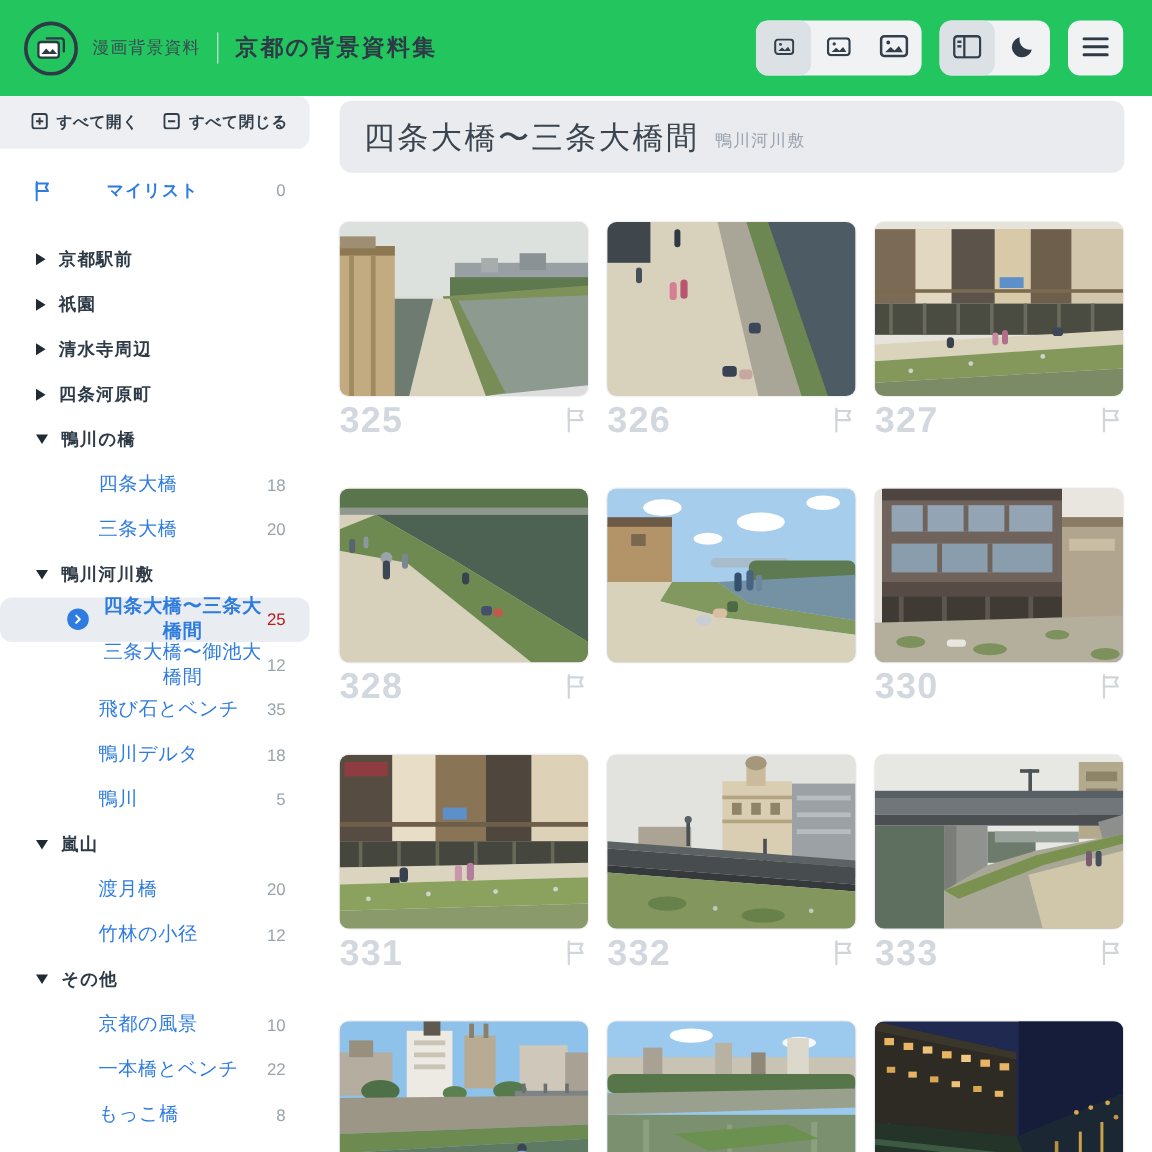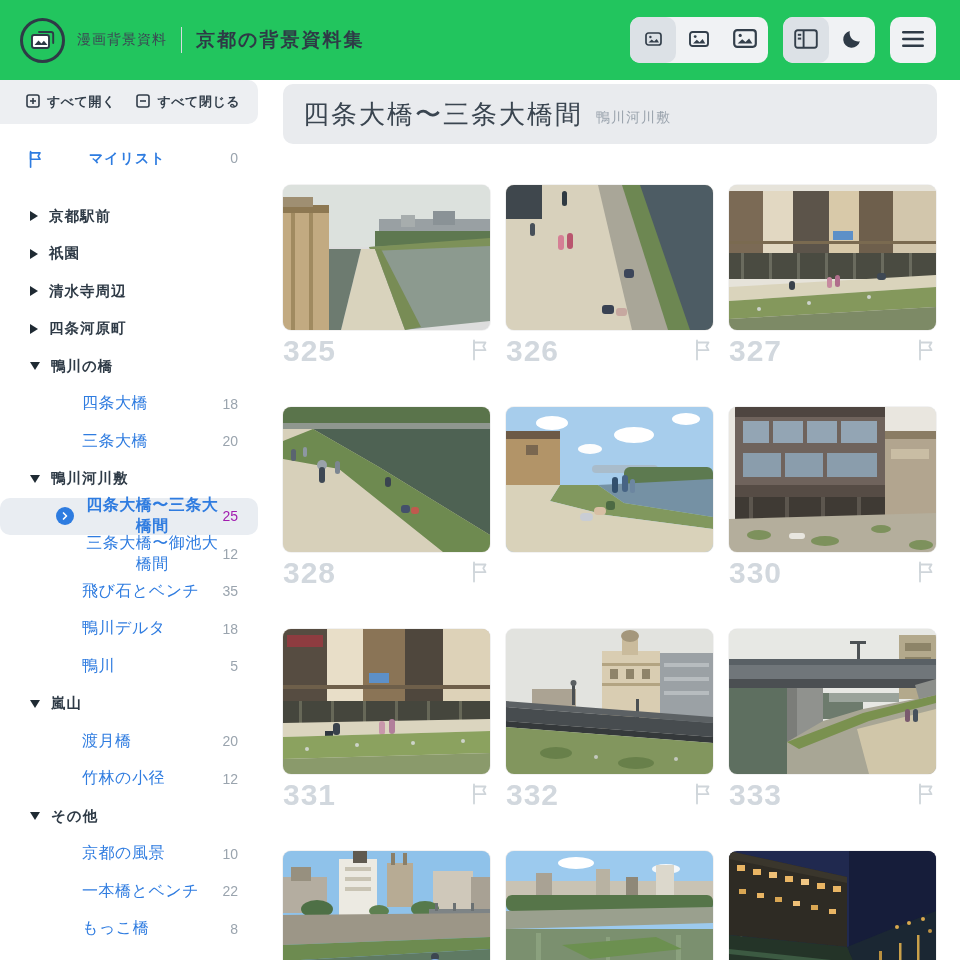--- a/index.html
+++ b/index.html
@@ -52,21 +52,21 @@
   .tree { margin-top:10px;text-align:center; }
   .row { height:37.5px; display:flex; align-items:center; width:258px; cursor:pointer; }
   .row-section { padding-left:30px; gap:11px; }
   .caret-r { width:0; height:0; border-left:8px solid #1f2a33; border-top:5px solid transparent; border-bottom:5px solid transparent; flex:none; }
   .caret-d { width:0; height:0; border-top:8px solid #1f2a33; border-left:5px solid transparent; border-right:5px solid transparent; flex:none; }
   .section-label { font-size:14.5px; font-weight:700; color:#2e3a46; letter-spacing:1px; }
   .row-child { padding-left:82px; }
   .child-label { font-size:16px; color:#2f7ce0; letter-spacing:0.5px; }
   .row-child.selected { background:#e9edf2; border-radius:10px; padding-left:56px; }
   .row-child.selected .child-label { font-weight:600; margin-left:8px; }
-  .row-child.selected .row-count { color:#a21caf; }
+  .row-child.selected .row-count { color:#b91c1c; }
   .sel-ico { width:18px; height:18px; border-radius:50%; background:#2e7ce0; display:flex; align-items:center; justify-content:center; flex:none; }
 
   
   .main-titlebar {
     margin-top:4px; height:60px; background:#e9ebee; border-radius:10px;
     display:flex; align-items:center; padding:0 20px;
   }
   .page-title { font-size:26px; font-weight:500; color:#3a4550; letter-spacing:2px; }
   .page-subtitle { font-size:14px; color:#9aa3ad; margin-left:13px; position:relative; top:4px; letter-spacing:1px; }
 

